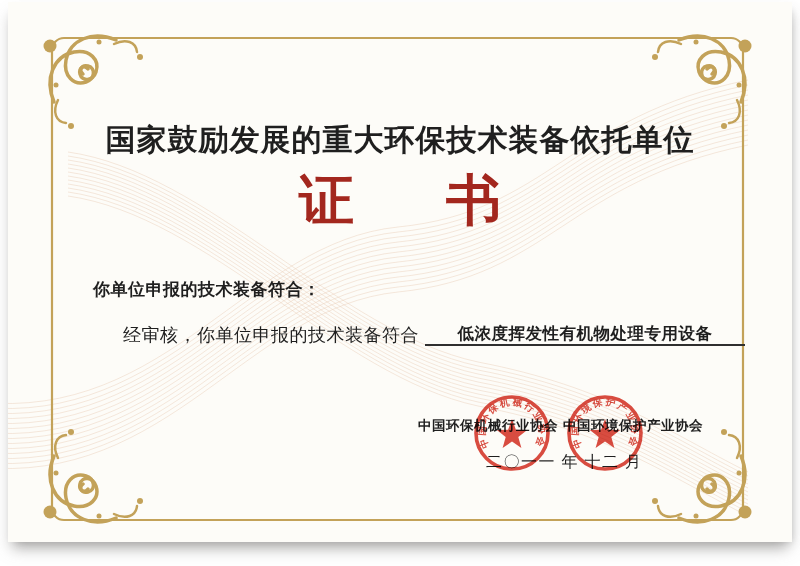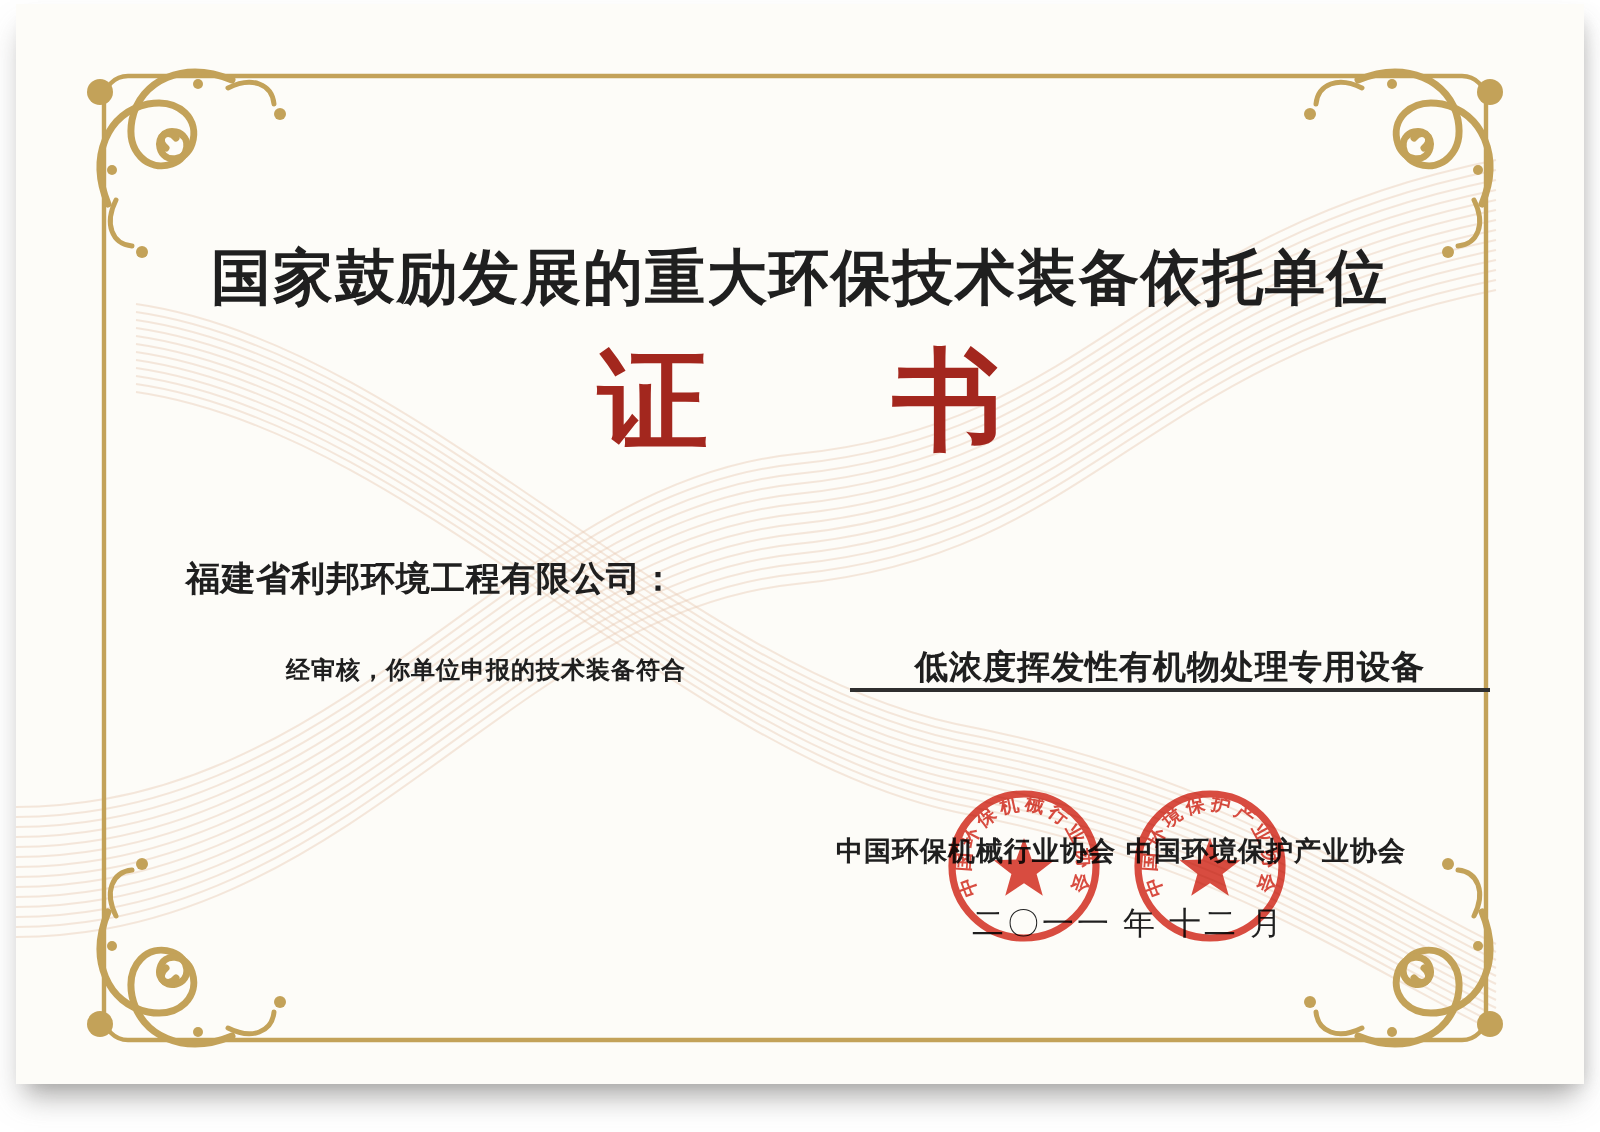--- a/index.html
+++ b/index.html
@@ -23,21 +23,21 @@
   .txt{position:absolute;z-index:2;color:var(--ink);}
   .title{
     left:0;right:0;top:118px;text-align:center;
     font-size:30px;font-weight:900;letter-spacing:1px;line-height:40px;
   }
   .certwords{
     left:0;right:0;top:170px;display:flex;justify-content:center;gap:92px;
     font-size:55px;font-weight:900;color:var(--red-word);line-height:58px;
   }
   .company{left:85px;top:276px;font-size:17px;font-weight:600;letter-spacing:0.5px;}
-  .bodyline1{left:115px;top:322px;font-size:12px;font-weight:bold;letter-spacing:0.5px;line-height:22px;margin-left:20px;}
+  .bodyline1{left:115px;top:322px;font-size:18px;font-weight:normal;letter-spacing:0.5px;line-height:22px;}
   .blank{
     left:390px;top:320px;width:320px;height:24px;border-bottom:2px solid #2f2f2f;
     text-align:center;font-size:16.5px;font-weight:bold;line-height:24px;letter-spacing:0.5px;margin-left:27px;
   }
   .bodyline2{left:80px;top:356px;width:670px;font-size:17.5px;font-weight:bold;letter-spacing:0;line-height:24px;}
   .assoc-left{left:410px;top:415px;font-size:13.5px;font-weight:bold;letter-spacing:0.5px;}
   .assoc-right{left:555px;top:415px;font-size:13.5px;font-weight:bold;letter-spacing:0.5px;}
   .dateline{left:478px;top:450px;font-size:16px;font-weight:normal;letter-spacing:1.5px;}
   .certno{left:115px;top:461px;font-size:14px;font-weight:bold;}
   .certno .num{font-weight:bold;font-size:13.5px;letter-spacing:0.5px;}
@@ -105,21 +105,21 @@
       <use href="#flourish" transform="translate(735,518) scale(-1,-1)"></use>
     </svg>
 
     <div class="txt title">国家鼓励发展的重大环保技术装备依托单位</div>
 
     <div class="txt certwords">
       <span>证</span>
       <span>书</span>
     </div>
 
-    <div class="txt company">福建省利邦环境工程有限公司：</div>
+    <div class="txt company">你单位申报的技术装备符合：</div>
 
     <div class="txt bodyline1">经审核，你单位申报的技术装备符合</div>
     <div class="txt blank">
       <span>低浓度挥发性有机物处理专用设备</span>
     </div>
 
 
     <div class="txt assoc-left">中国环保机械行业协会</div>
     <div class="txt assoc-right">中国环境保护产业协会</div>
 

